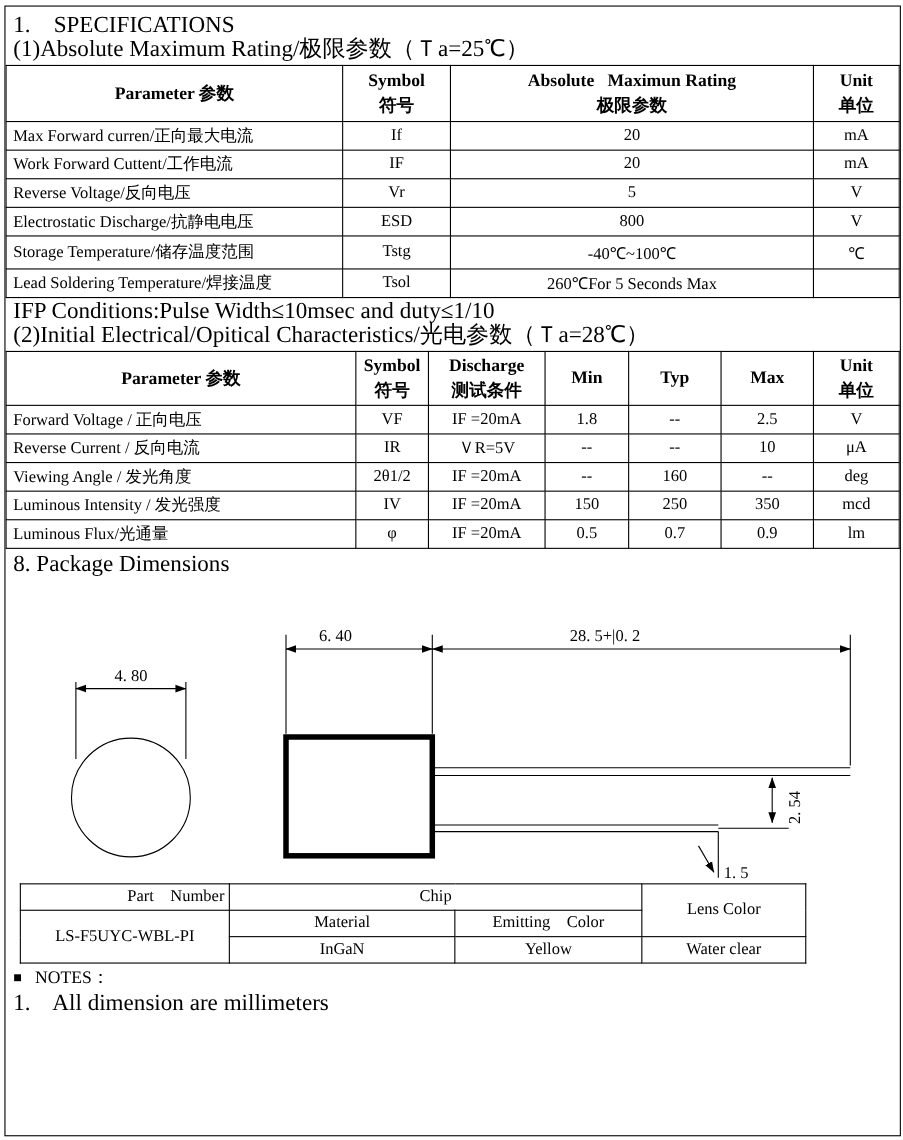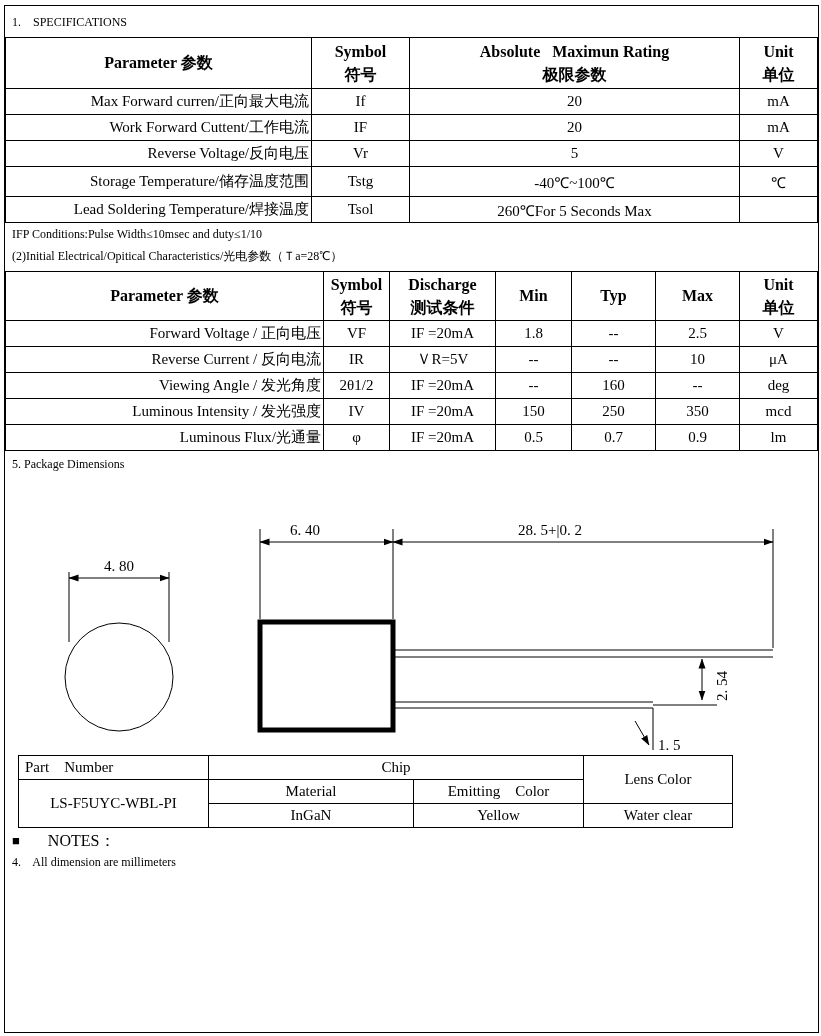--- a/index.html
+++ b/index.html
@@ -1,52 +1,53 @@
 <!DOCTYPE html>
 <html><head>
 <meta charset="utf-8">
 <style>
   html,body{margin:0;padding:0}
   body{width:821px;height:1036px;background:#fff;color:#000;
        font-family:"Liberation Serif",serif;position:relative}
   .page{position:absolute;left:4px;top:5px;width:813px;height:1026px;
         border:1px solid #000;overflow:hidden}
-  .line{font-size:12px;line-height:22px;padding-left:7px;white-space:pre-wrap}
+  .line{font-size:21px;line-height:22px;padding-left:7px;white-space:pre-wrap}
   .title-line{margin-top:5px}
   .mt2{margin-top:2px}
 
   table.spec{border-collapse:collapse;table-layout:fixed;width:100%;margin-top:4px}
   table.spec td{border:1px solid #000;font-size:15px;text-align:center;
                 vertical-align:middle;padding:0 2px;height:25px;overflow:hidden}
-  table.spec td.param{text-align:right;padding-left:6px}
+  table.spec td.param{text-align:left;padding-left:6px}
   table.spec tr.tall td{height:29px}
   tr.hdr1 td{height:50px;font-weight:bold;font-size:16px}
   tr.hdr2 td{height:48px;font-weight:bold;font-size:16px}
   td.param-hdr{font-weight:bold;font-size:17px;text-align:left;padding-left:6px}
   .hdr-sub{line-height:23px}
   .ws-pre{white-space:pre-wrap}
 
   svg.drawing{display:block;margin-top:0}
 
   table.part{border-collapse:collapse;table-layout:fixed;width:715px;margin-left:13px}
   table.part td{border:1px solid #000;font-size:15px;text-align:center;
                 vertical-align:middle;height:23px;padding:0 4px}
-  table.part td.left{text-align:left;padding-left:6px;white-space:pre-wrap}
+  table.part td.left{text-align:right;padding-left:6px;white-space:pre-wrap}
 
   .notes-title{font-size:16px;line-height:22px;padding-left:7px;margin-top:2px}
   .notes-title .sq{font-size:13px;vertical-align:1px}
-  .notes-title .lbl{margin-left:28px}
+  .notes-title .lbl{margin-left:12px}
   .note{line-height:21px}
 </style>
 </head>
 <body>
 
 <div class="page">
 
   <div class="line title-line">1.    SPECIFICATIONS</div>
+  <div class="line">(1)Absolute Maximum Rating/极限参数（Ｔa=25℃）</div>
 
   <table class="spec">
     <colgroup>
         <col style="width:306px">
         <col style="width:98px">
         <col style="width:330px">
         <col>
       </colgroup>
     <tbody>
       <tr class="hdr1">
@@ -73,20 +74,26 @@
       <tr>
         <td class="param">Work Forward Cuttent/工作电流</td>
         <td>IF</td>
         <td>20</td>
         <td>mA</td>
       </tr>
       <tr>
         <td class="param">Reverse Voltage/反向电压</td>
         <td>Vr</td>
         <td>5</td>
+        <td>V</td>
+      </tr>
+      <tr>
+        <td class="param">Electrostatic Discharge/抗静电电压</td>
+        <td>ESD</td>
+        <td>800</td>
         <td>V</td>
       </tr>
       <tr class="tall">
         <td class="param">Storage Temperature/储存温度范围</td>
         <td>Tstg</td>
         <td>-40℃~100℃</td>
         <td>℃</td>
       </tr>
       <tr>
         <td class="param">Lead Soldering Temperature/焊接温度</td>
@@ -170,21 +177,21 @@
         <td>φ</td>
         <td>IF =20mA</td>
         <td>0.5</td>
         <td>0.7</td>
         <td>0.9</td>
         <td>lm</td>
       </tr>
     </tbody>
   </table>
 
-  <div class="line mt2">5. Package Dimensions</div>
+  <div class="line mt2">8. Package Dimensions</div>
 
   <svg class="drawing" width="813" height="280" viewBox="0 0 813 280" xmlns="http://www.w3.org/2000/svg">
     <defs>
       <marker id="arr" viewBox="0 0 10 10" refX="9.5" refY="5" markerWidth="10" markerHeight="10" orient="auto-start-reverse">
         <path d="M0,1.5 L10,5 L0,8.5 z" fill="#000"></path>
       </marker>
     </defs>
     <g stroke="#000" stroke-width="1" fill="none">
       <g>
         <circle cx="114" cy="202" r="54"></circle>
@@ -248,15 +255,15 @@
         <td>InGaN</td>
         <td>Yellow</td>
         <td>Water clear</td>
       </tr>
     </tbody>
   </table>
 
   <div class="notes-title">
     <span class="sq">■</span><span class="lbl">NOTES：</span>
   </div>
-  <div class="line note">4.    All dimension are millimeters</div>
+  <div class="line note">1.    All dimension are millimeters</div>
 
 </div>
 
 </body></html>

